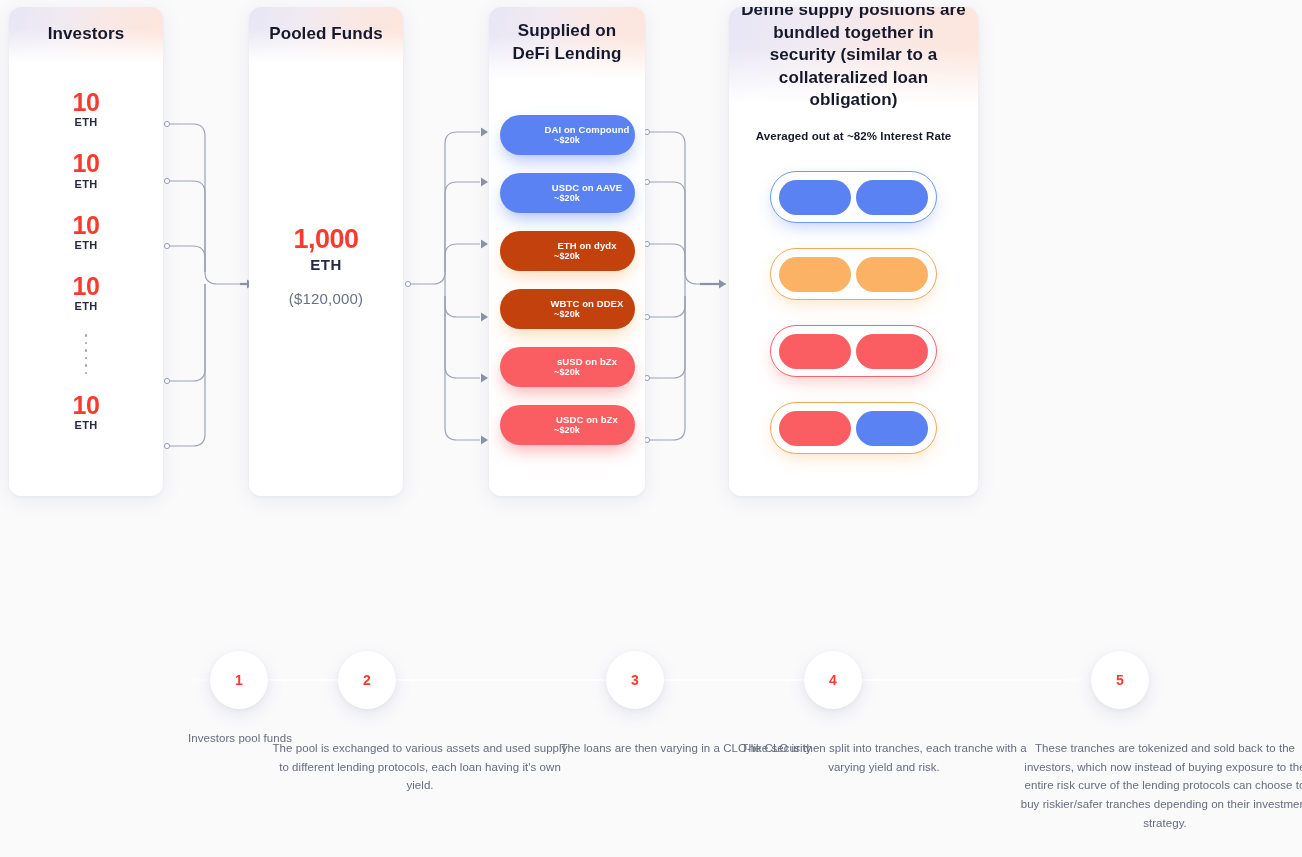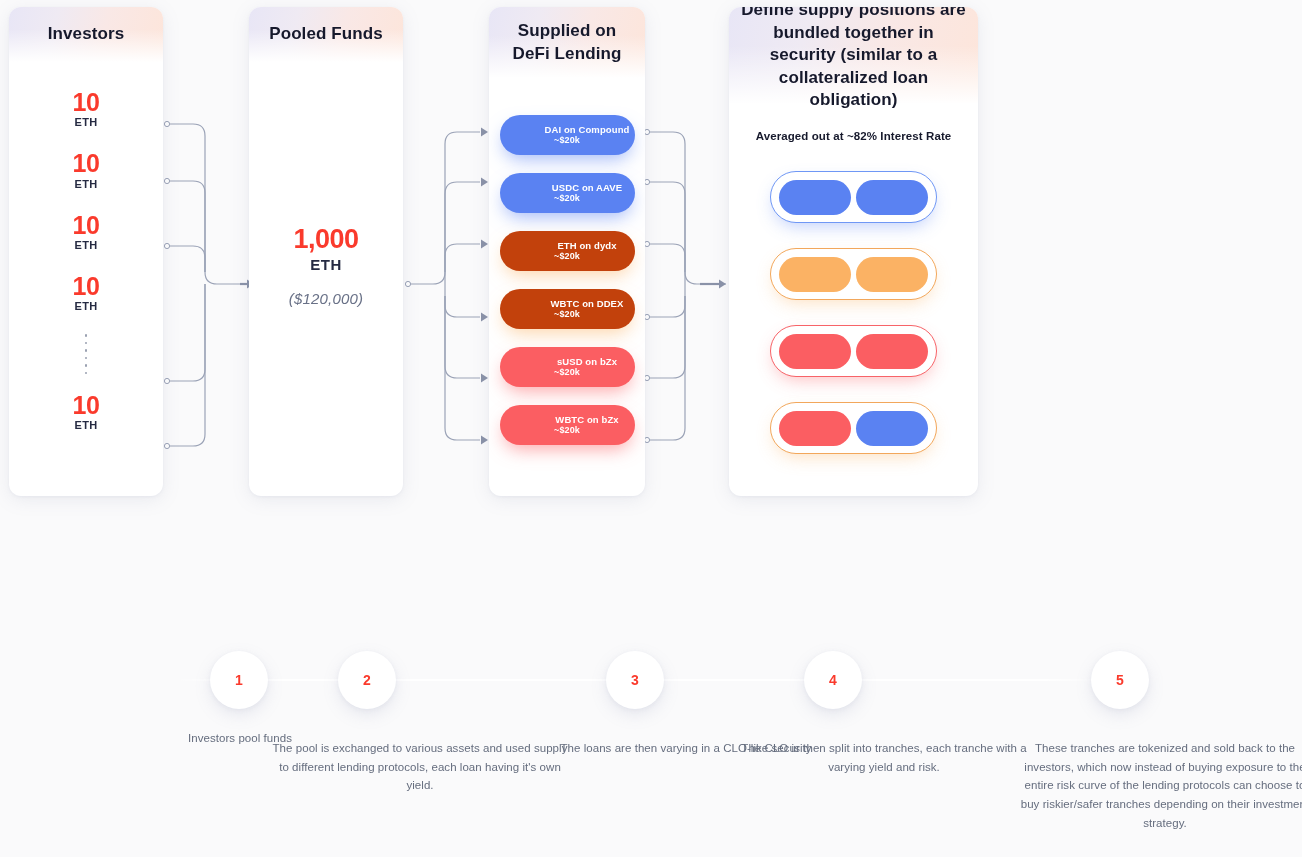--- a/index.html
+++ b/index.html
@@ -103,21 +103,21 @@
   }
   .pool-amt {
     font-size: 27px; font-weight: bold;
     color: #fa3a2c; letter-spacing: -0.5px; line-height: 1.05;
   }
   .pool-unit {
     font-size: 15px; font-weight: bold; color: #252a42;
     letter-spacing: .5px; margin-top: 2px;
   }
   .pool-usd {
-    margin-top: 17px; font-size: 15px; font-style: italic;
+    margin-top: 17px; font-size: 15px; 
     color: #697187; letter-spacing: .2px;
   }
 
   
   #card-defi { left: 489px; top: 7px; width: 156px; height: 489px; }
   #card-defi .card-head { height: 71px; }
   #card-defi .card-body { padding-top: 37px; }
 
   .pill-wrap { display: flex; justify-content: center; margin-bottom: 18px; }
   .pill {
@@ -369,21 +369,21 @@
         </div>
       </div>
       <div class="pill-wrap">
         <div class="pill red">
           <span class="l1">sUSD on bZx</span>
           <span class="l2">~$20k</span>
         </div>
       </div>
       <div class="pill-wrap">
         <div class="pill red">
-          <span class="l1">WBTC on bZx</span>
+          <span class="l1">USDC on bZx</span>
           <span class="l2">~$20k</span>
         </div>
       </div>
     </div>
   </div>
 
   <div class="card" id="card-tranche">
     <div class="card-head">
       <h2>Define supply positions are bundled together in security (similar to a collateralized loan obligation)</h2>
     </div>

